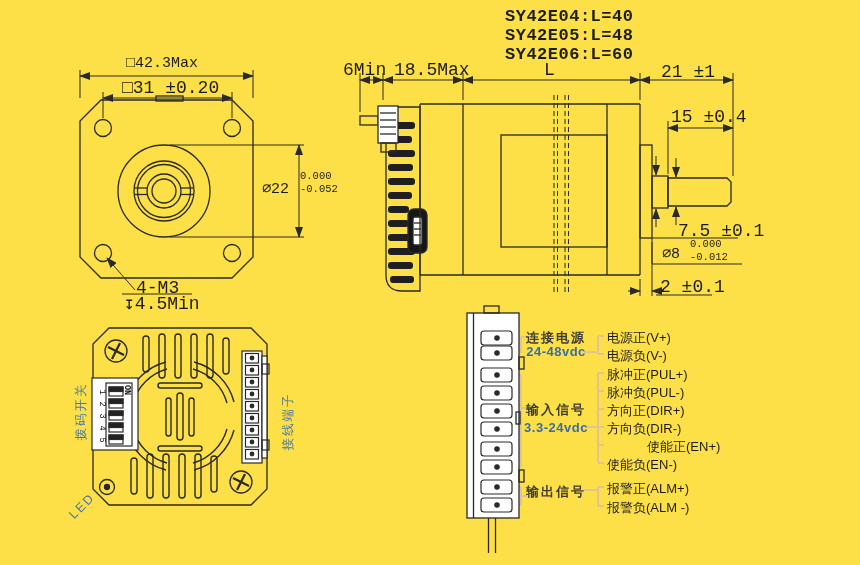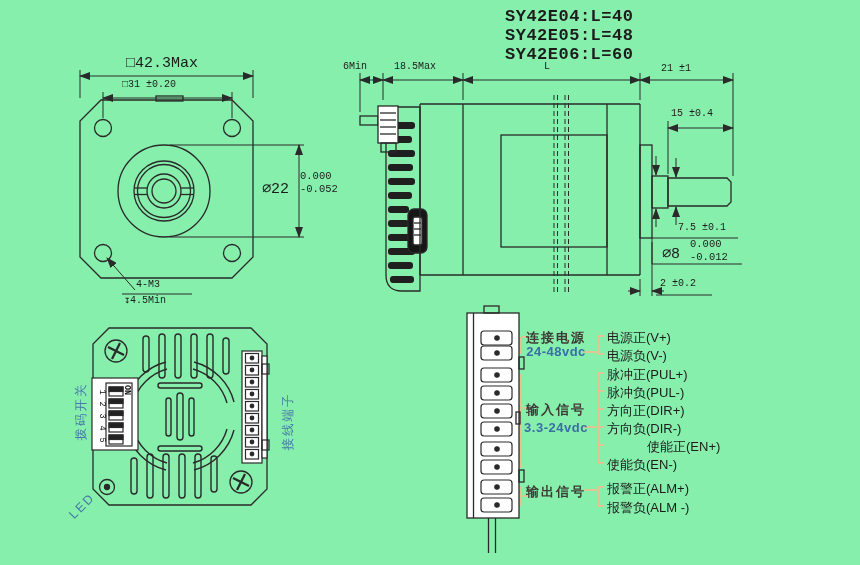--- a/index.html
+++ b/index.html
@@ -1,20 +1,20 @@
 <!DOCTYPE html>
 <html><head>
 <meta charset="utf-8">
 <style>
   html,body{margin:0;padding:0;background:#fff;}
-  #page{position:relative;width:860px;height:565px;background:#86efac;overflow:hidden;
+  #page{position:relative;width:860px;height:565px;background:#fde047;overflow:hidden;
         font-family:"Liberation Sans",sans-serif;}
   svg{position:absolute;left:0;top:0;}
   .t{position:absolute;white-space:nowrap;color:#1c1c1c;
-     font-family:"Liberation Mono","DejaVu Sans Mono",monospace;font-size:10px;line-height:1.1;}
+     font-family:"Liberation Mono","DejaVu Sans Mono",monospace;font-size:18px;line-height:1.1;}
   .title-line{font-size:17px;font-weight:bold;letter-spacing:0.5px;}
   .big{font-size:15px;}
   .tol{font-size:10.5px;line-height:12px;text-align:center;}
   .cn{position:absolute;white-space:nowrap;font-family:"Liberation Sans","DejaVu Sans",sans-serif;
       font-size:13px;color:#1c1c1c;}
   .cn-group{color:#3d3a35;letter-spacing:2px;font-weight:bold;}
   .cn-volt{color:#3a6ea5;font-weight:bold;letter-spacing:0.5px;}
   .blue-rot{color:#4878a8;font-size:12.5px;letter-spacing:2px;}
   .rot90ccw{transform:rotate(-90deg);transform-origin:center center;}
   .rot45{transform:rotate(-45deg);transform-origin:center center;}
@@ -337,21 +337,21 @@
 
 <div class="t" style="left:343px;top:61px;">6Min</div>
 <div class="t" style="left:394px;top:61px;">18.5Max</div>
 <div class="t" style="left:544px;top:61px;">L</div>
 <div class="t" style="left:661px;top:63px;">21 ±1</div>
 <div class="t" style="left:671px;top:108px;">15 ±0.4</div>
 <div class="t" style="left:678px;top:222px;">7.5 ±0.1</div>
 <div class="t big" style="left:662px;top:247px;">⌀8</div>
 <div class="t tol" style="left:690px;top:238px;">0.000</div>
 <div class="t tol" style="left:690px;top:251px;">-0.012</div>
-<div class="t" style="left:660px;top:278px;">2 ±0.2</div>
+<div class="t" style="left:660px;top:278px;">2 ±0.1</div>
 
 <div class="cn blue-rot rot90ccw" style="left:45px;top:403px;width:72px;text-align:center;">拨码开关</div>
 <div class="cn blue-rot rot90ccw" style="left:252px;top:413px;width:72px;text-align:center;">接线端子</div>
 <div class="cn blue-rot rot45" style="left:64px;top:499px;width:36px;text-align:center;">LED</div>
 <div class="dipnum" style="left:122px;top:385px;font-weight:bold;">ON</div>
 <div class="dipnum" style="left:99px;top:387px;">1</div>
 <div class="dipnum" style="left:99px;top:399px;">2</div>
 <div class="dipnum" style="left:99px;top:411px;">3</div>
 <div class="dipnum" style="left:99px;top:423px;">4</div>
 <div class="dipnum" style="left:99px;top:435px;">5</div>

